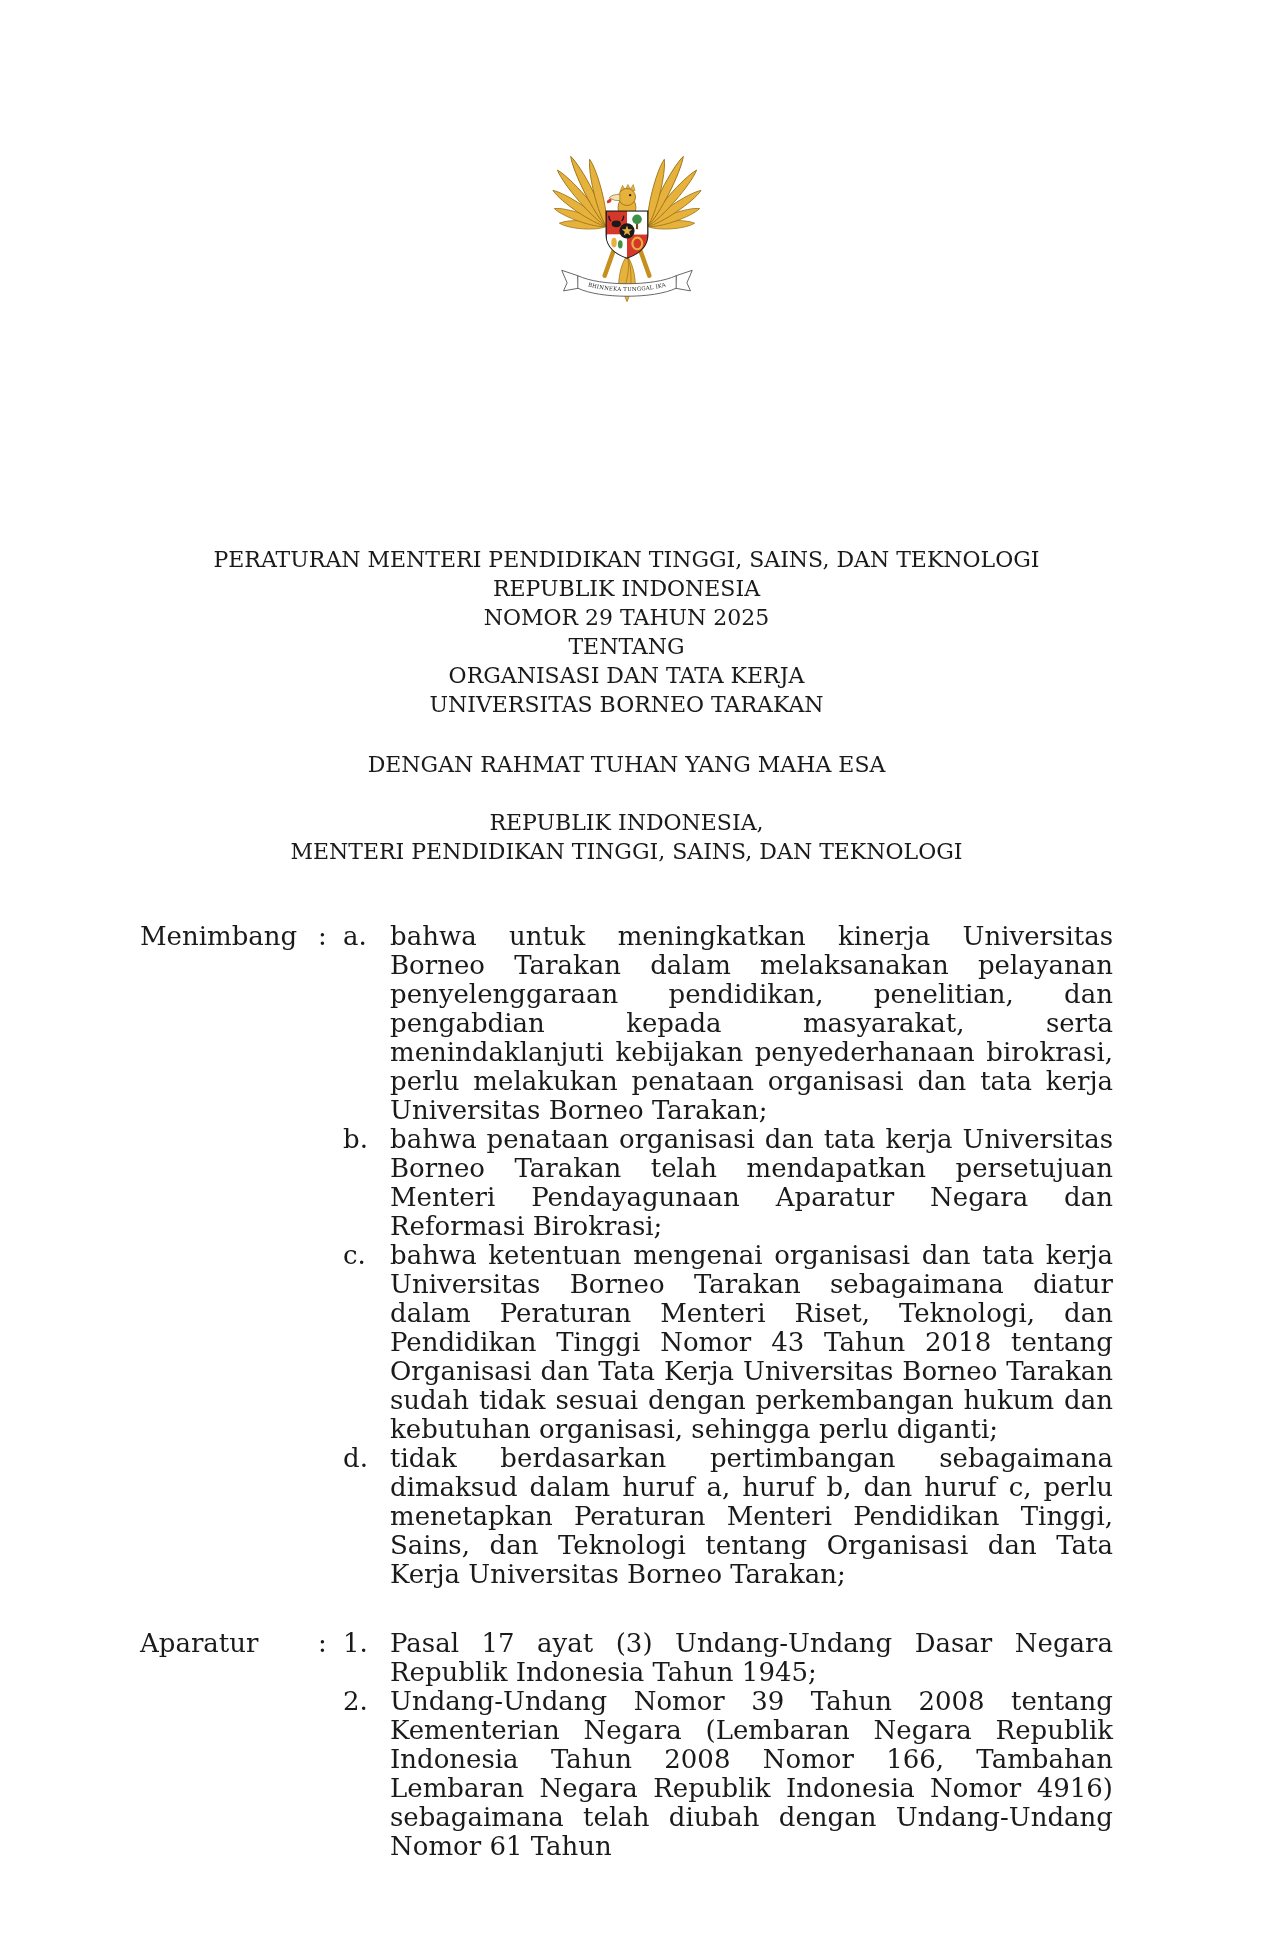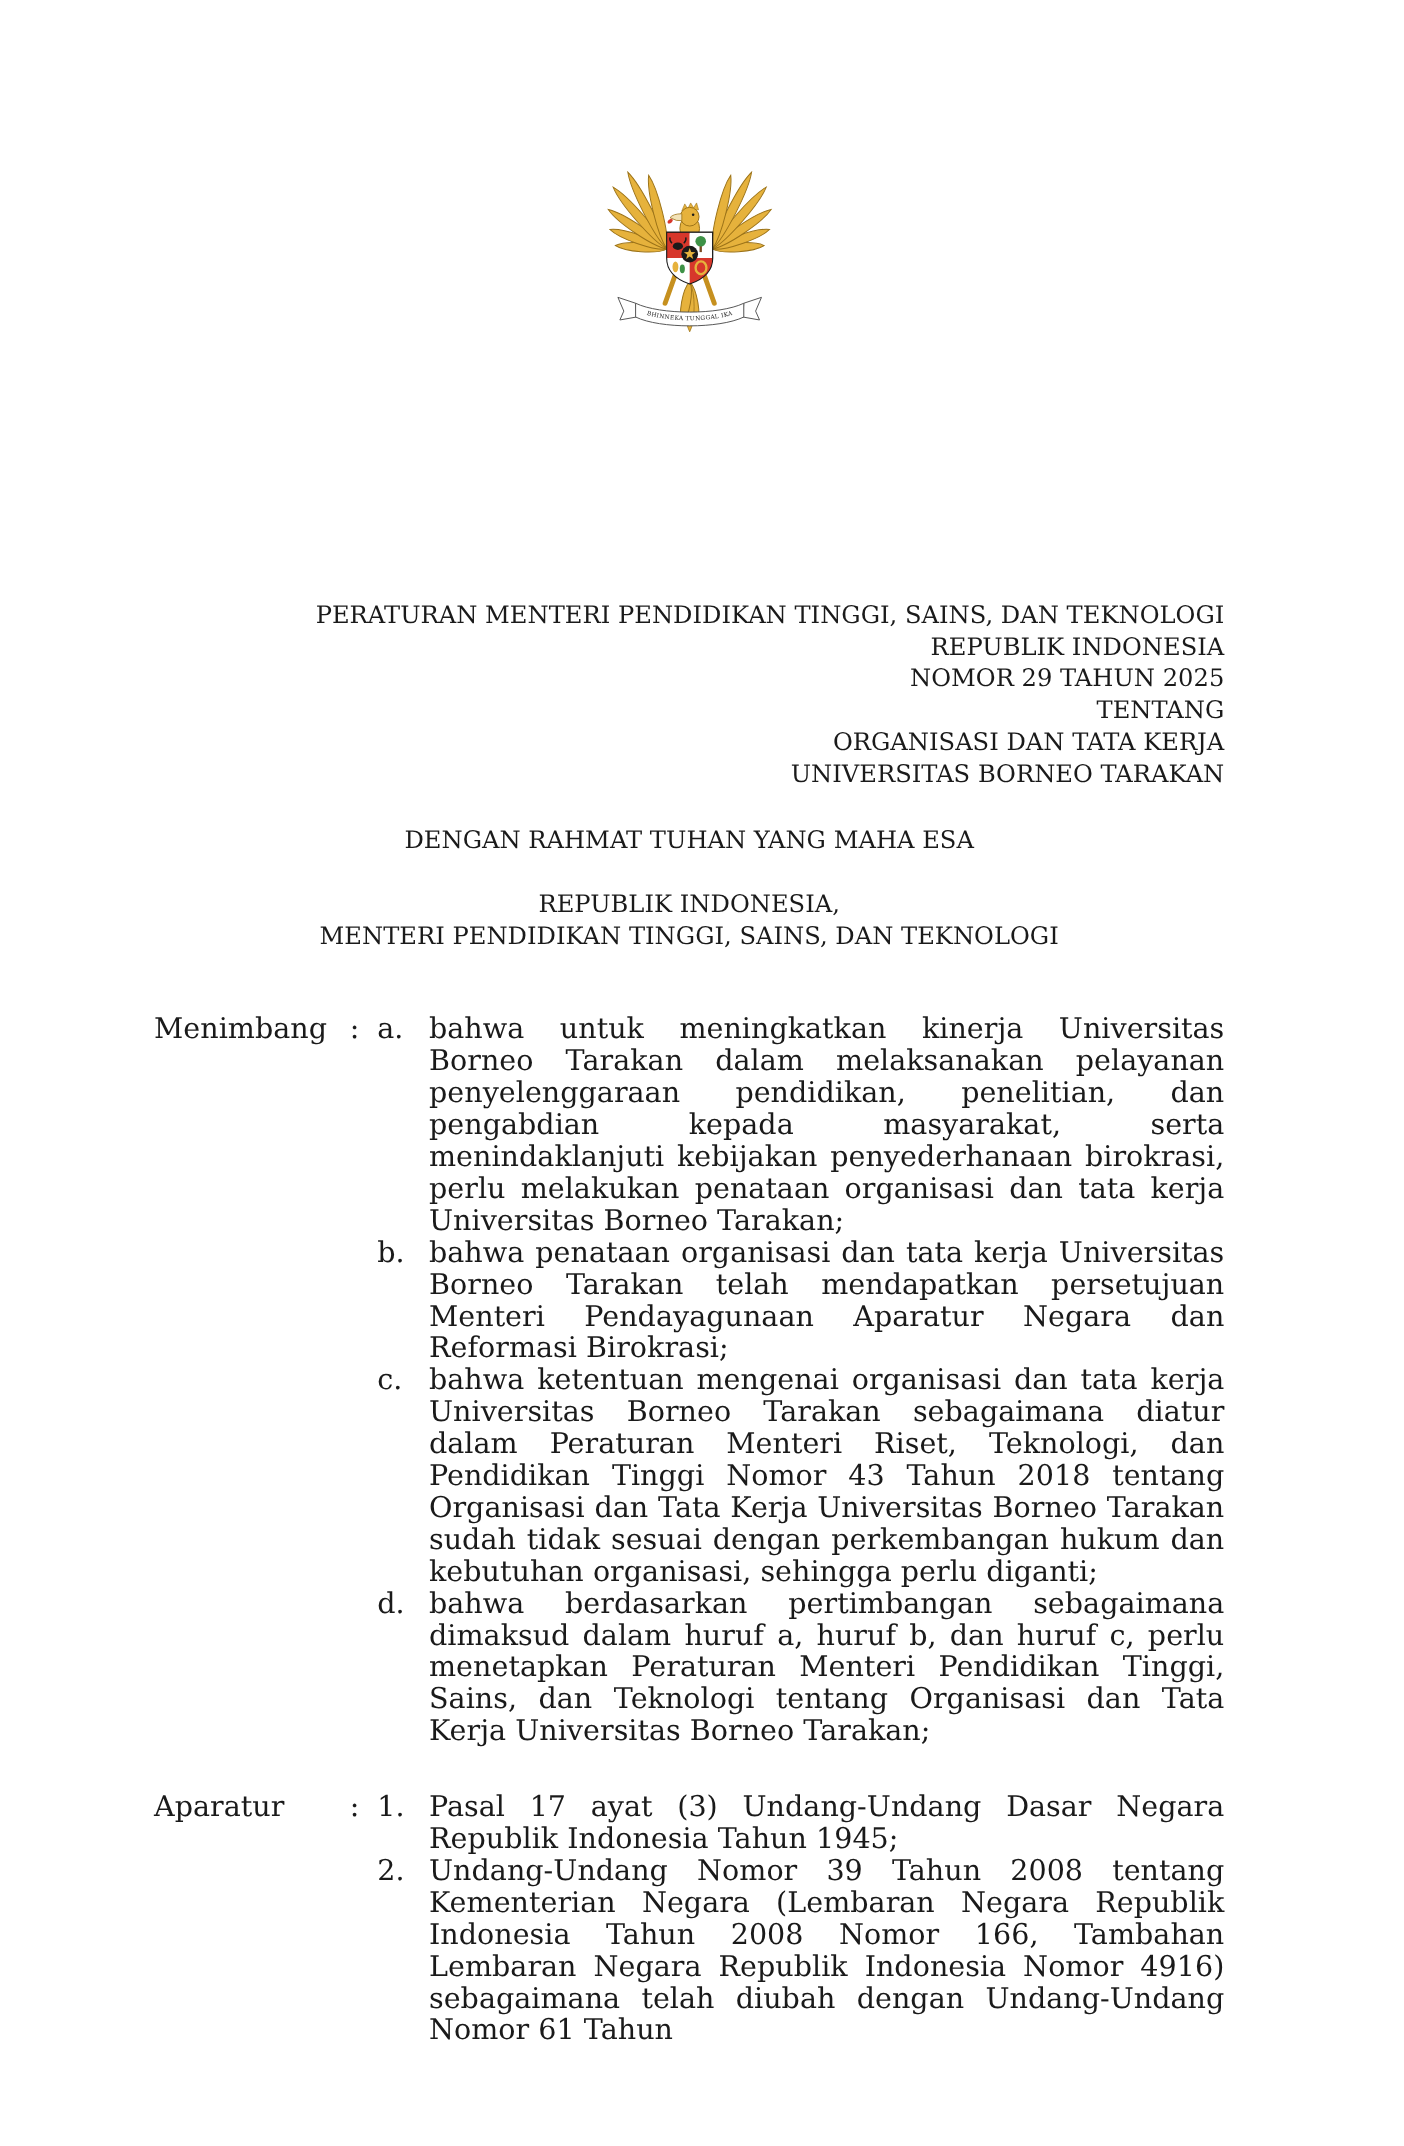--- a/index.html
+++ b/index.html
@@ -14,21 +14,21 @@
     padding:0 163px 0 140px;
     overflow:hidden;
   }
   .emblem-wrap{
     margin-top:138px;
     height:177px;
     display:flex;justify-content:center;align-items:flex-start;
   }
   .title-block{
     margin-top:230px;
-    text-align:right;
+    text-align:center;
     font-size:22px;line-height:29px;
   }
   .invocation{
     margin-top:31px;
     text-align:center;
     font-size:22px;line-height:29px;
   }
   .authority{
     margin-top:29px;
     text-align:center;
@@ -166,21 +166,21 @@
         <div class="pitem">
           <div class="pitem-marker">b.</div>
           <div class="pitem-text">bahwa penataan organisasi dan tata kerja Universitas Borneo Tarakan telah mendapatkan persetujuan Menteri Pendayagunaan Aparatur Negara dan Reformasi Birokrasi;</div>
         </div>
         <div class="pitem">
           <div class="pitem-marker">c.</div>
           <div class="pitem-text">bahwa ketentuan mengenai organisasi dan tata kerja Universitas Borneo Tarakan sebagaimana diatur dalam Peraturan Menteri Riset, Teknologi, dan Pendidikan Tinggi Nomor 43 Tahun 2018 tentang Organisasi dan Tata Kerja Universitas Borneo Tarakan sudah tidak sesuai dengan perkembangan hukum dan kebutuhan organisasi, sehingga perlu diganti;</div>
         </div>
         <div class="pitem">
           <div class="pitem-marker">d.</div>
-          <div class="pitem-text">bahwa berdasarkan pertimbangan sebagaimana dimaksud dalam huruf a, huruf b, dan huruf c, perlu menetapkan Peraturan Menteri Pendidikan Tinggi, Sains, dan Teknologi tentang Organisasi dan Tata Kerja Universitas Borneo Tarakan;</div>
+          <div class="pitem-text">tidak berdasarkan pertimbangan sebagaimana dimaksud dalam huruf a, huruf b, dan huruf c, perlu menetapkan Peraturan Menteri Pendidikan Tinggi, Sains, dan Teknologi tentang Organisasi dan Tata Kerja Universitas Borneo Tarakan;</div>
         </div>
       </div>
     </div>
   </div>
 
   <div class="preamble legal-basis">
     <div class="preamble-row">
       <div class="preamble-label">Aparatur</div>
       <div class="preamble-colon">:</div>
       <div class="preamble-items">

